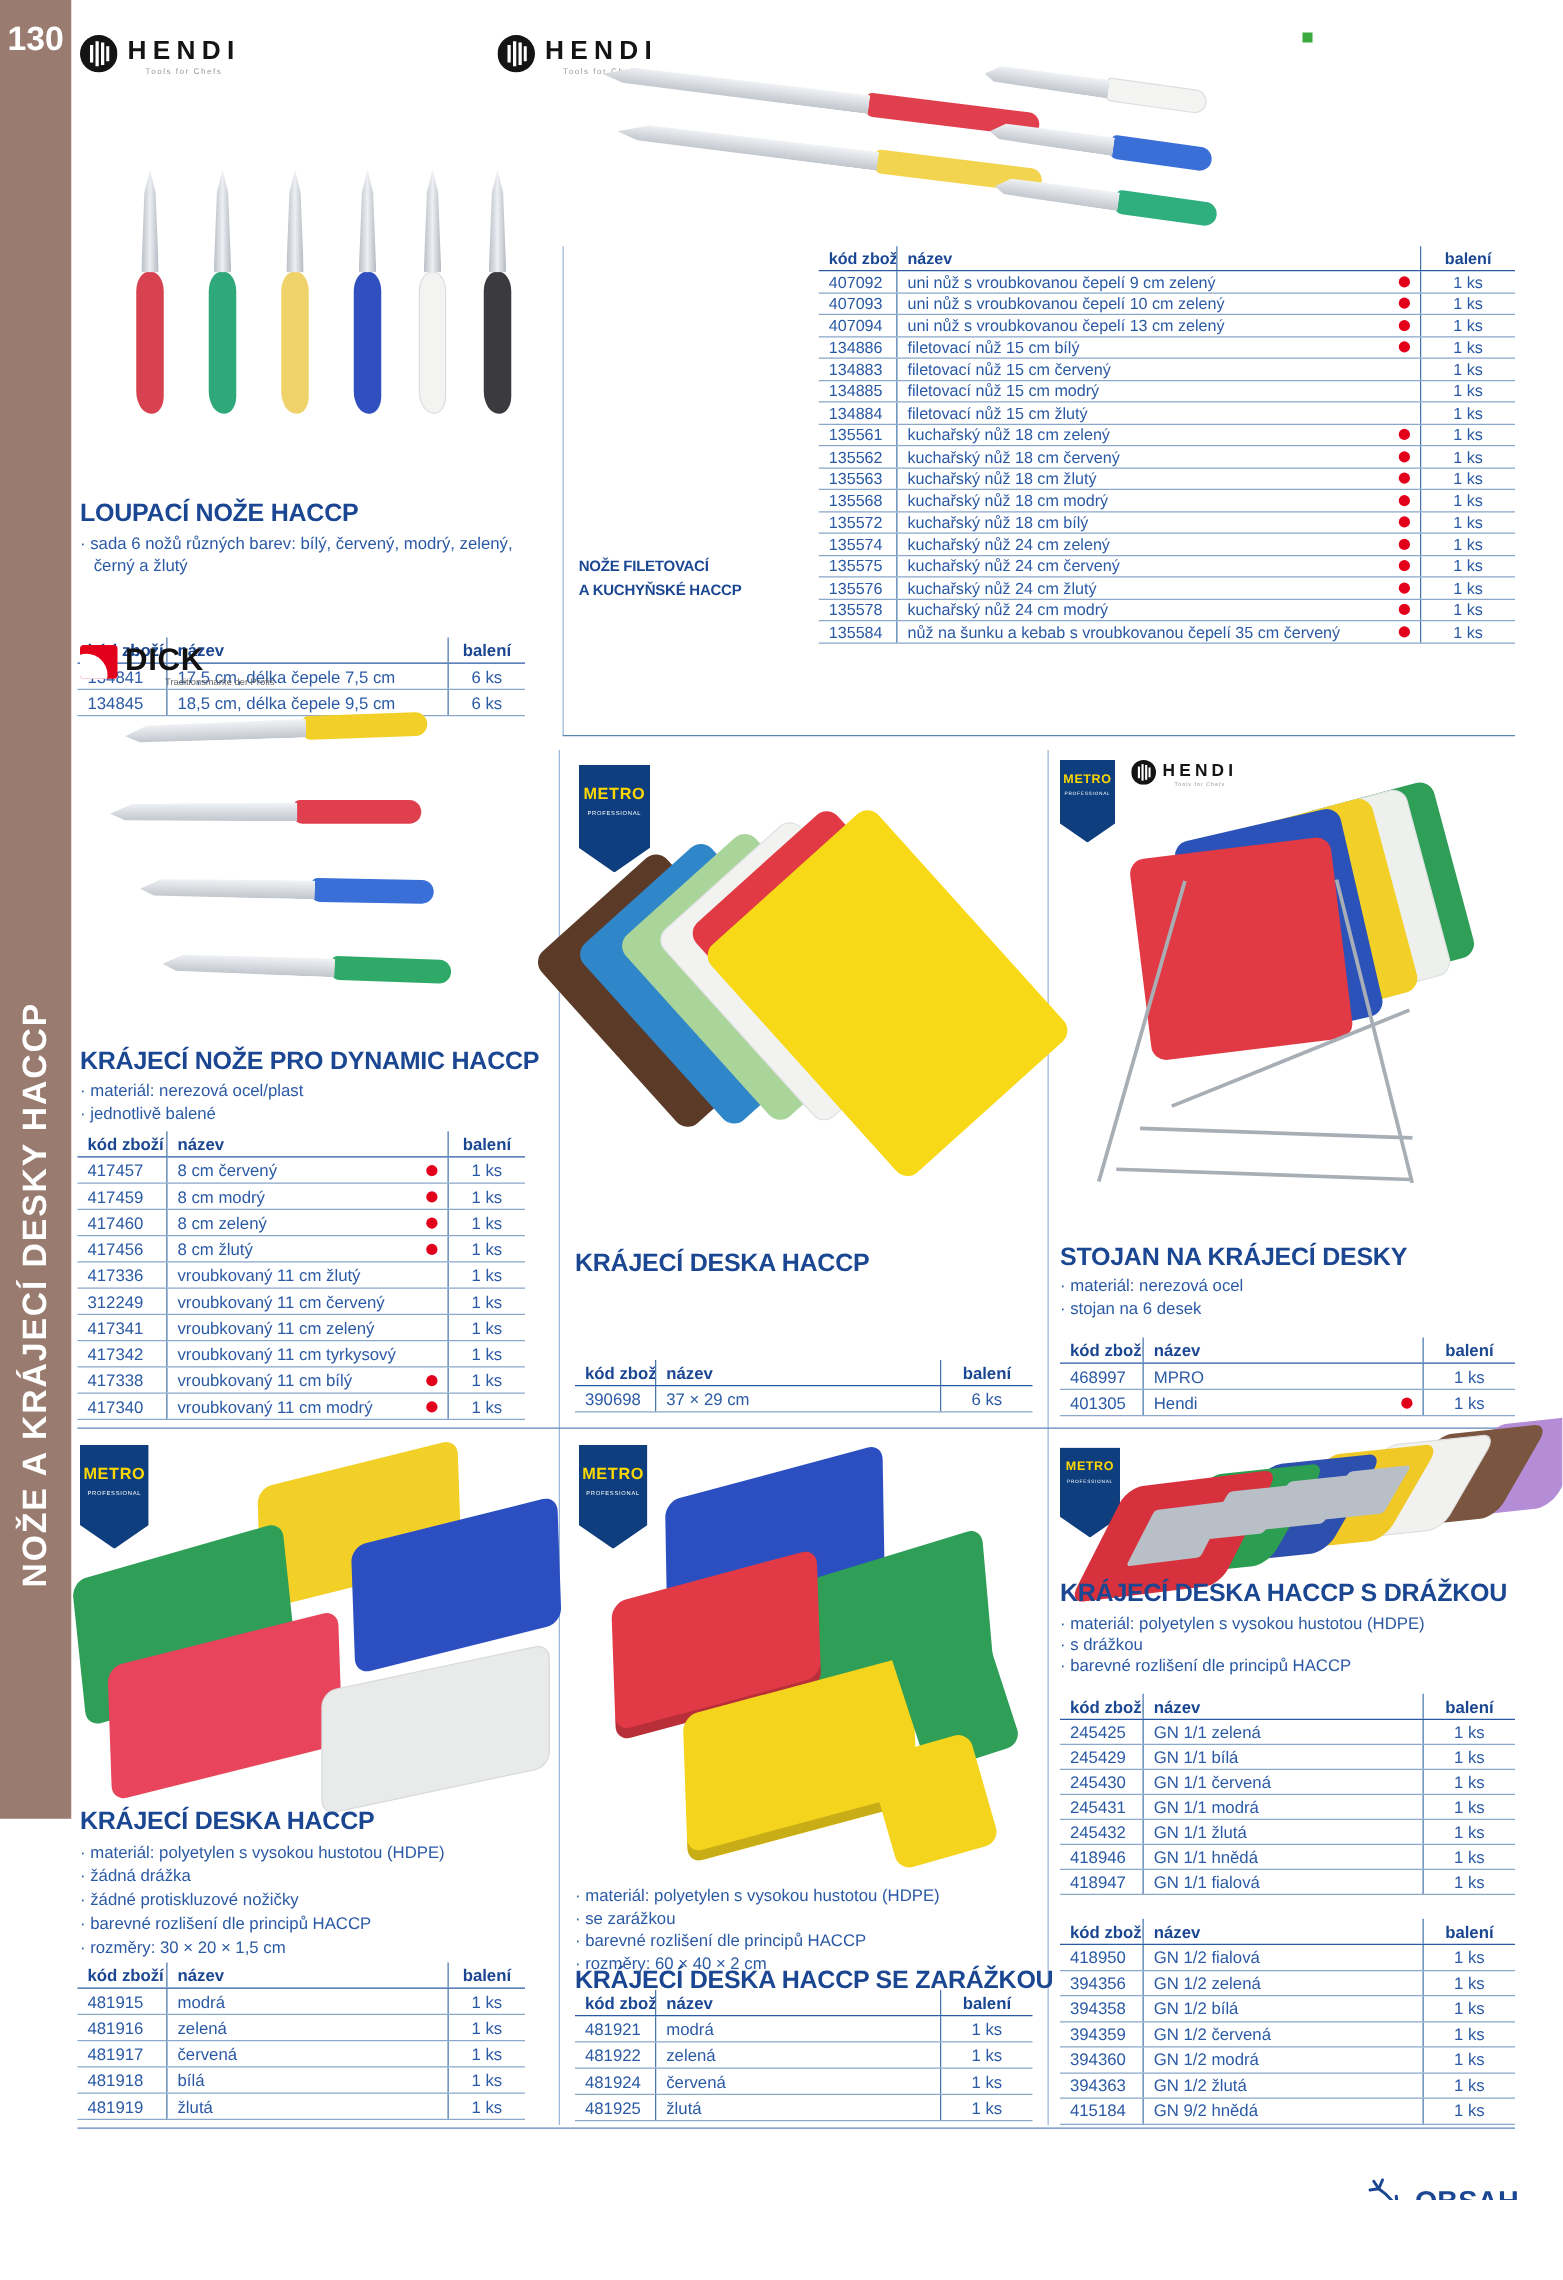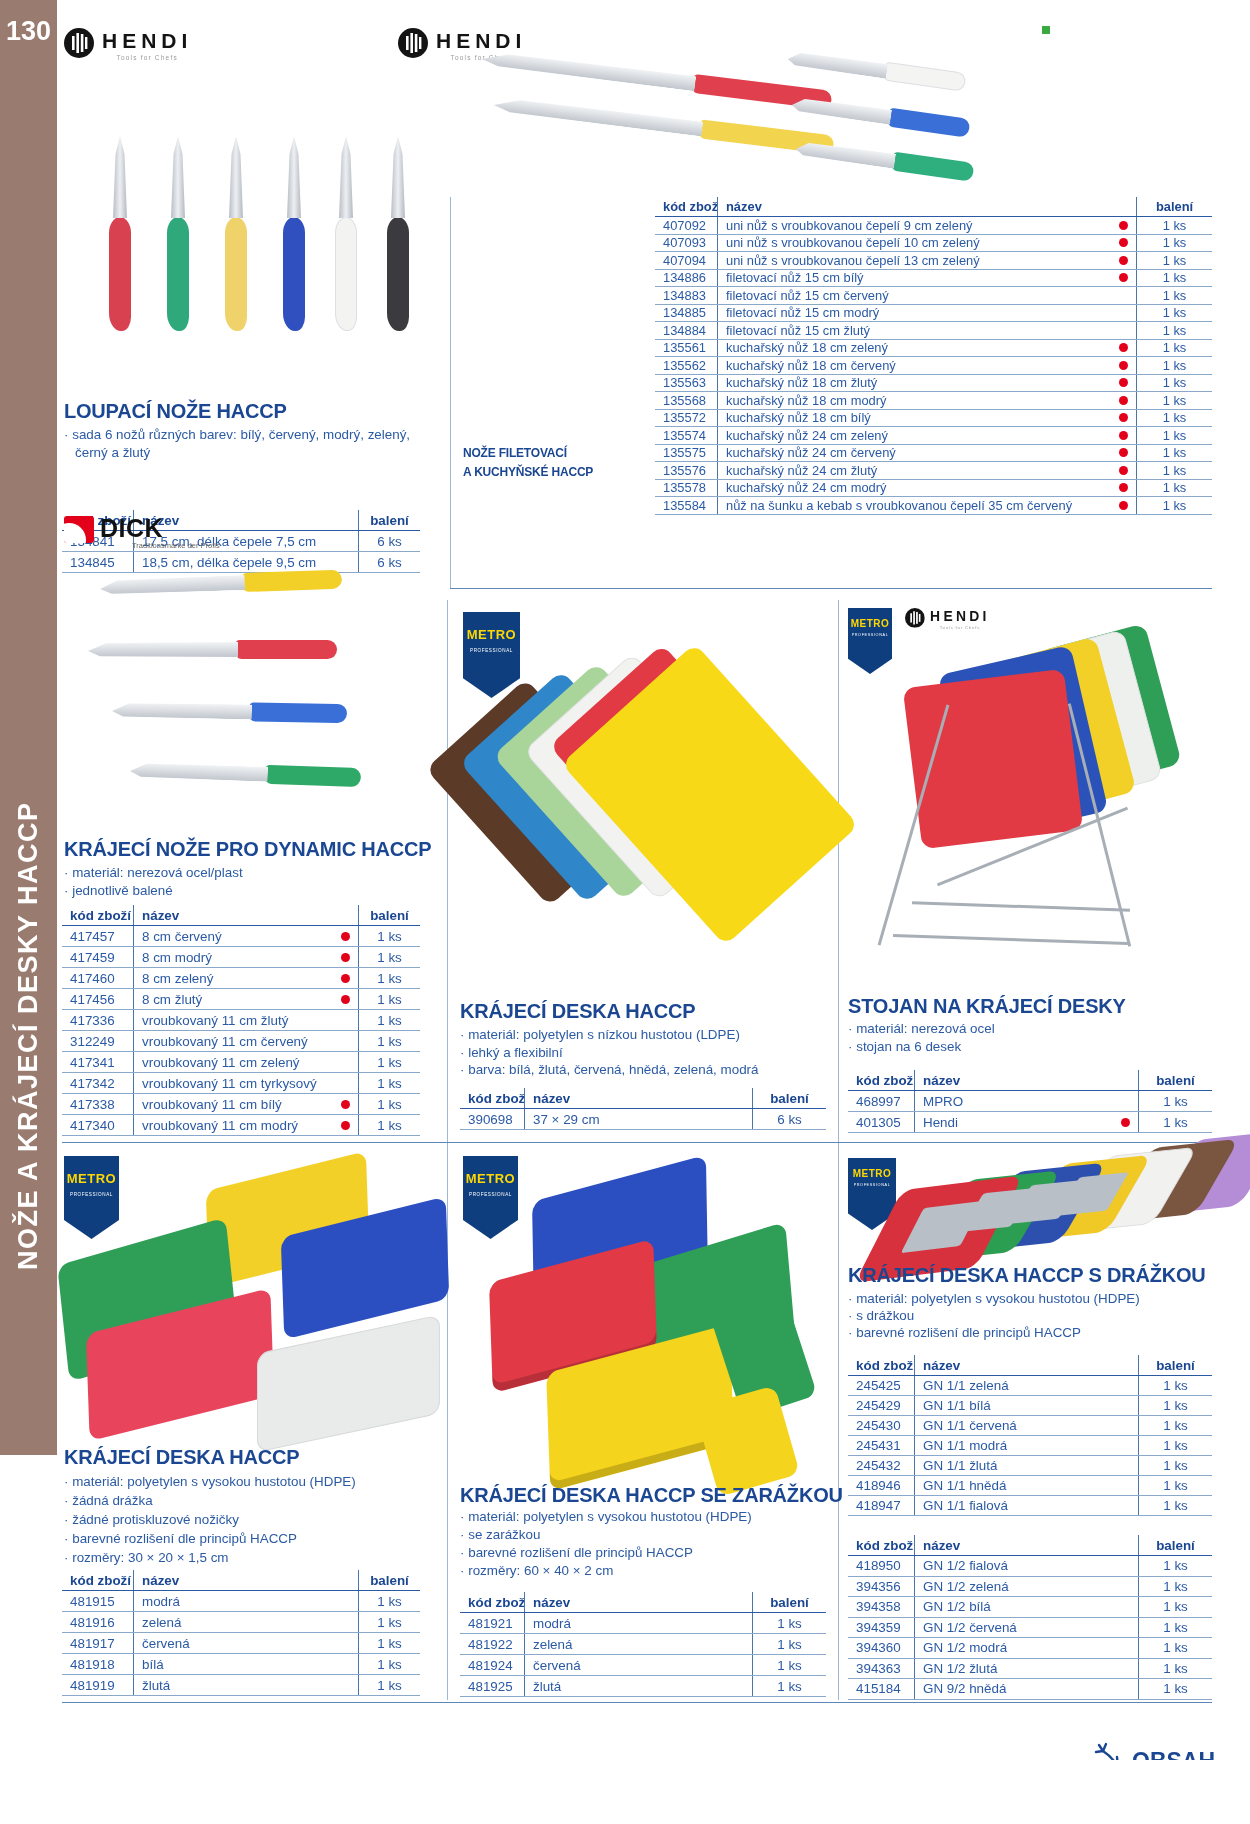--- a/index.html
+++ b/index.html
@@ -373,25 +373,20 @@
   </div>
   <div>
     <div class="board" style="left:470px;top:700px;width:135px;height:185px;background:#5b3a28;transform:rotate(-42deg);"></div>
     <div class="board" style="left:505px;top:692px;width:138px;height:190px;background:#2f86c9;transform:rotate(-42deg);"></div>
     <div class="board" style="left:540px;top:684px;width:140px;height:195px;background:#a9d49a;transform:rotate(-42deg);"></div>
     <div class="board" style="left:572px;top:676px;width:145px;height:200px;background:#f2f2f0;border:1px solid #e0e2e2;transform:rotate(-42deg);"></div>
     <div class="board" style="left:600px;top:668px;width:152px;height:210px;background:#e23a44;transform:rotate(-42deg);"></div>
     <div class="board" style="left:620px;top:672px;width:180px;height:245px;background:#f7d917;transform:rotate(-42deg);"></div>
   </div>
   <div class="h1" style="left:460px;top:1000px;">KRÁJECÍ DESKA HACCP</div>
-  <div class="bullets" style="left:460px;top:1026px;width:372px;line-height:17.5px;">
-      <div class="bullet">materiál: polyetylen s nízkou hustotou (LDPE)</div>
-      <div class="bullet">lehký a flexibilní</div>
-      <div class="bullet">barva: bílá, žlutá, červená, hnědá, zelená, modrá</div>
-    </div>
   <div class="ptable" style="left:460px;top:1088px;width:366px;--cw:64px;--pw:74px;">
       <div class="tr head">
         <div class="c code">kód zboží</div>
         <div class="c name">název</div>
         <div class="c pack">balení</div>
       </div>
       <div class="tr">
         <div class="c code">390698</div>
         <div class="c name">37 × 29 cm</div>
         <div class="c pack">6 ks</div>
@@ -509,21 +504,21 @@
     <div class="metro-sub">PROFESSIONAL</div>
   </div>
   <div>
     <div class="board" style="left:530px;top:1180px;width:180px;height:115px;background:#2b4fc0;transform:rotate(-15deg) skewX(-14deg);box-shadow:inset 0 -8px 0 rgba(0,0,0,.18);"></div>
     <div class="board" style="left:622px;top:1248px;width:172px;height:115px;background:#2f9e57;transform:rotate(-17deg) skewX(-12deg);box-shadow:inset 0 -8px 0 rgba(0,0,0,.18);"></div>
     <div class="board" style="left:488px;top:1262px;width:170px;height:108px;background:#e13a46;transform:rotate(-15deg) skewX(-13deg);box-shadow:inset 0 -8px 0 rgba(0,0,0,.18);"></div>
     <div class="board" style="left:545px;top:1350px;width:190px;height:115px;background:#f4d41c;transform:rotate(-15deg) skewX(-13deg);box-shadow:inset 0 -8px 0 rgba(0,0,0,.18);"></div>
     <div class="board" style="left:722px;top:1285px;width:78px;height:125px;background:#2f9e57;transform:rotate(-18deg);"></div>
     <div class="board" style="left:705px;top:1395px;width:84px;height:92px;background:#f4d41c;transform:rotate(-16deg);"></div>
   </div>
-  <div class="h1" style="left:460px;top:1484px;">KRÁJECÍ DESKA HACCP SE ZARÁŽKOU</div>
+  <div class="h1" style="left:460px;top:1573px;">KRÁJECÍ DESKA HACCP SE ZARÁŽKOU</div>
   <div class="bullets" style="left:460px;top:1508px;width:372px;line-height:18px;">
       <div class="bullet">materiál: polyetylen s vysokou hustotou (HDPE)</div>
       <div class="bullet">se zarážkou</div>
       <div class="bullet">barevné rozlišení dle principů HACCP</div>
       <div class="bullet">rozměry: 60 × 40 × 2 cm</div>
     </div>
   <div class="ptable" style="left:460px;top:1592px;width:366px;--cw:64px;--pw:74px;">
       <div class="tr head">
         <div class="c code">kód zboží</div>
         <div class="c name">název</div>

